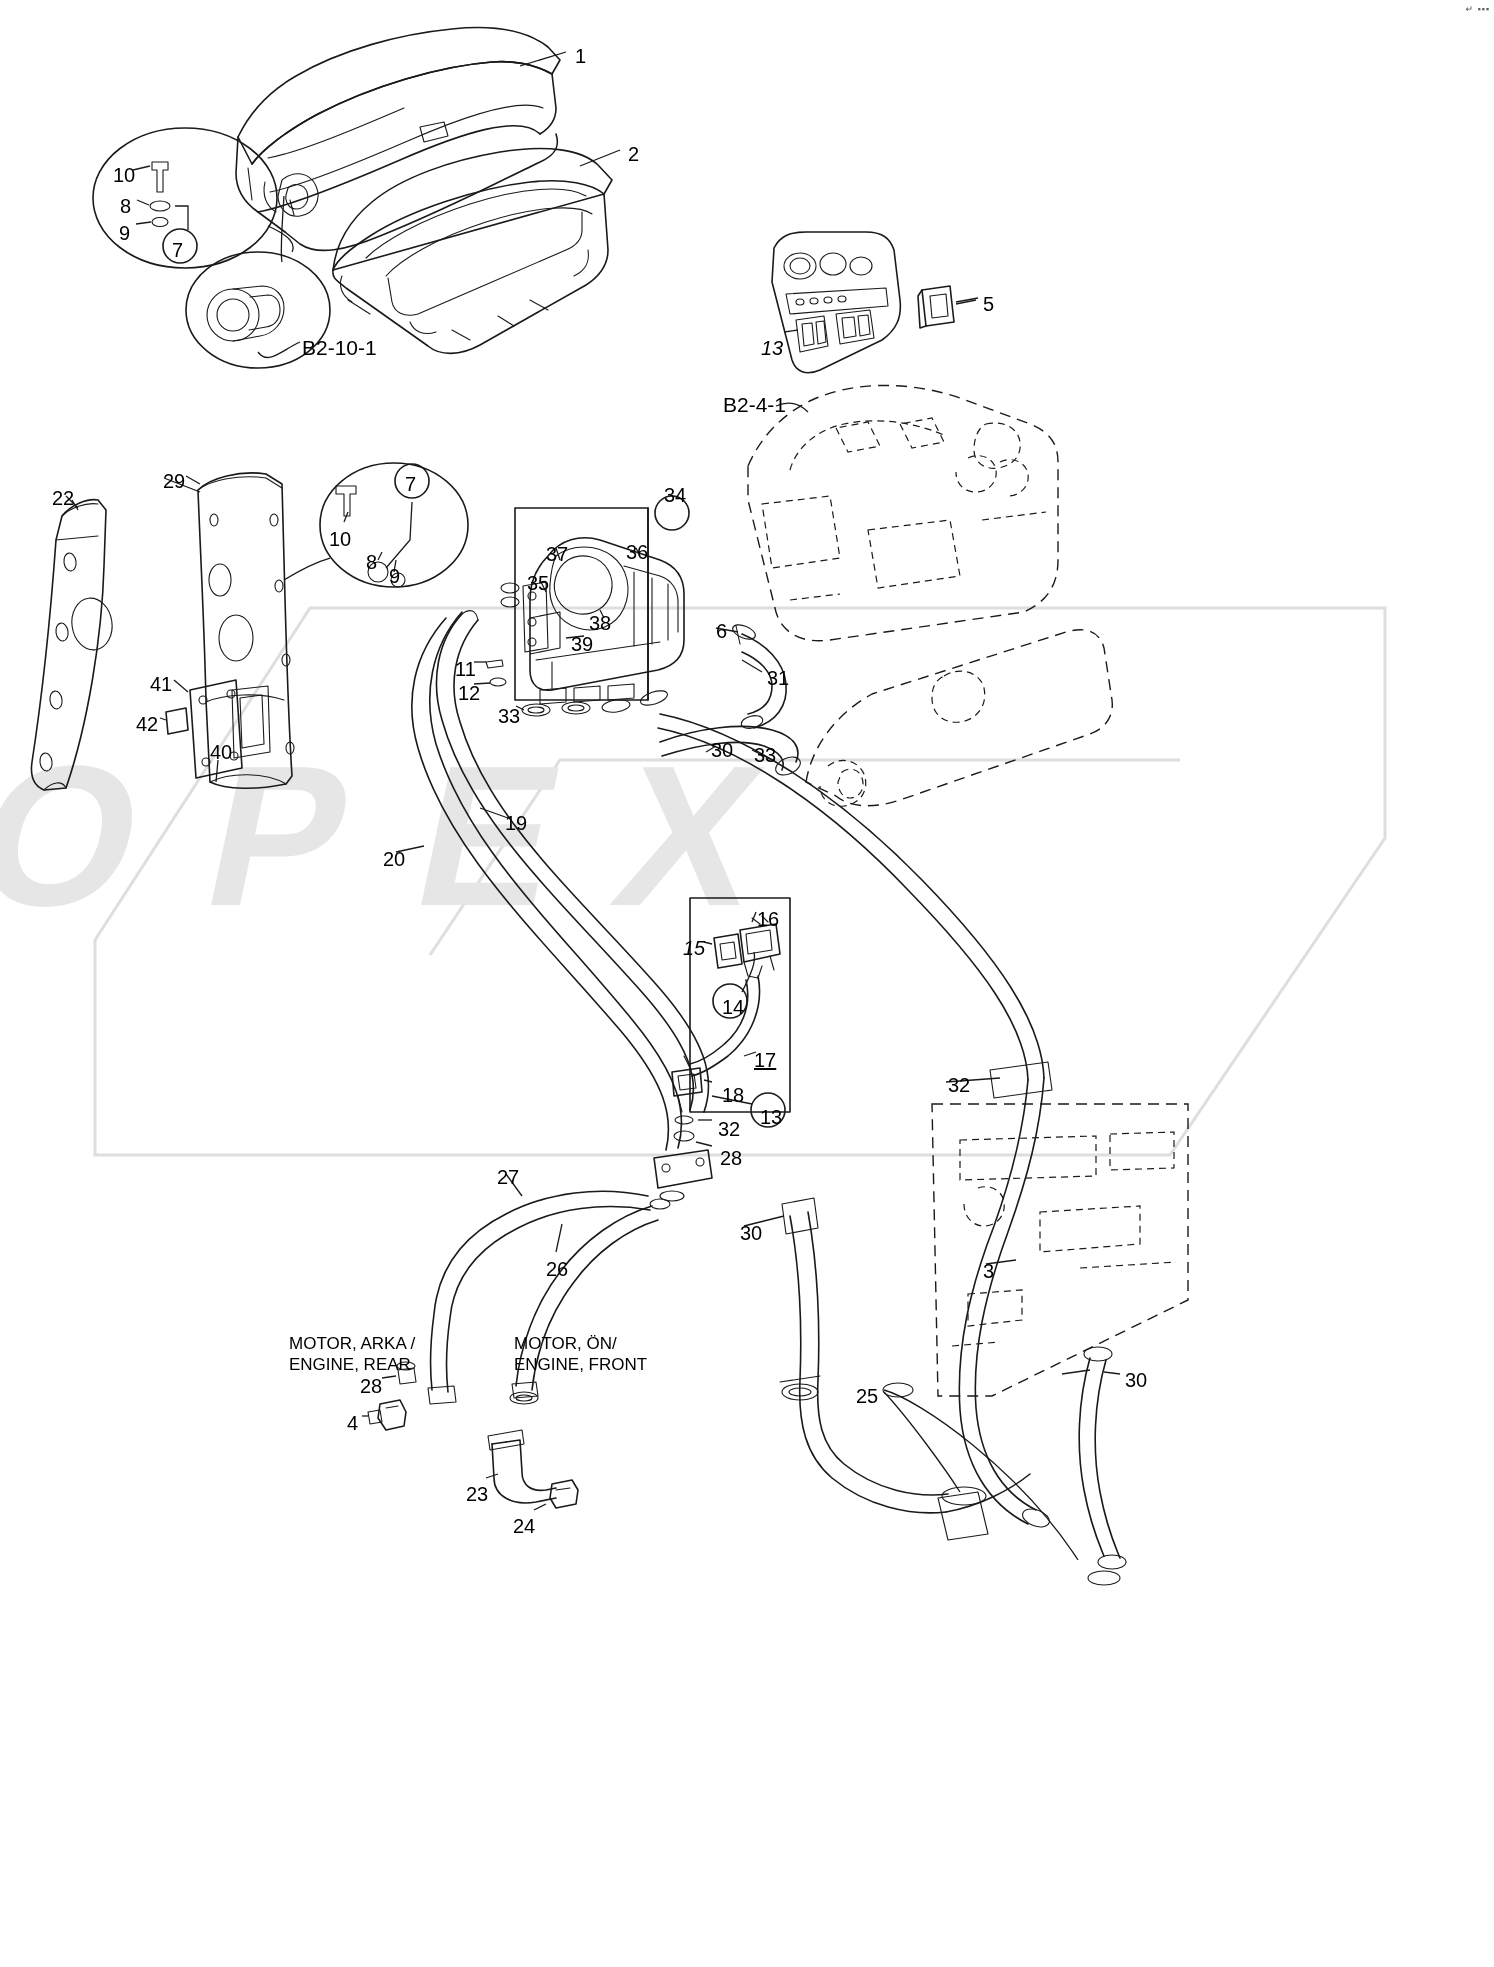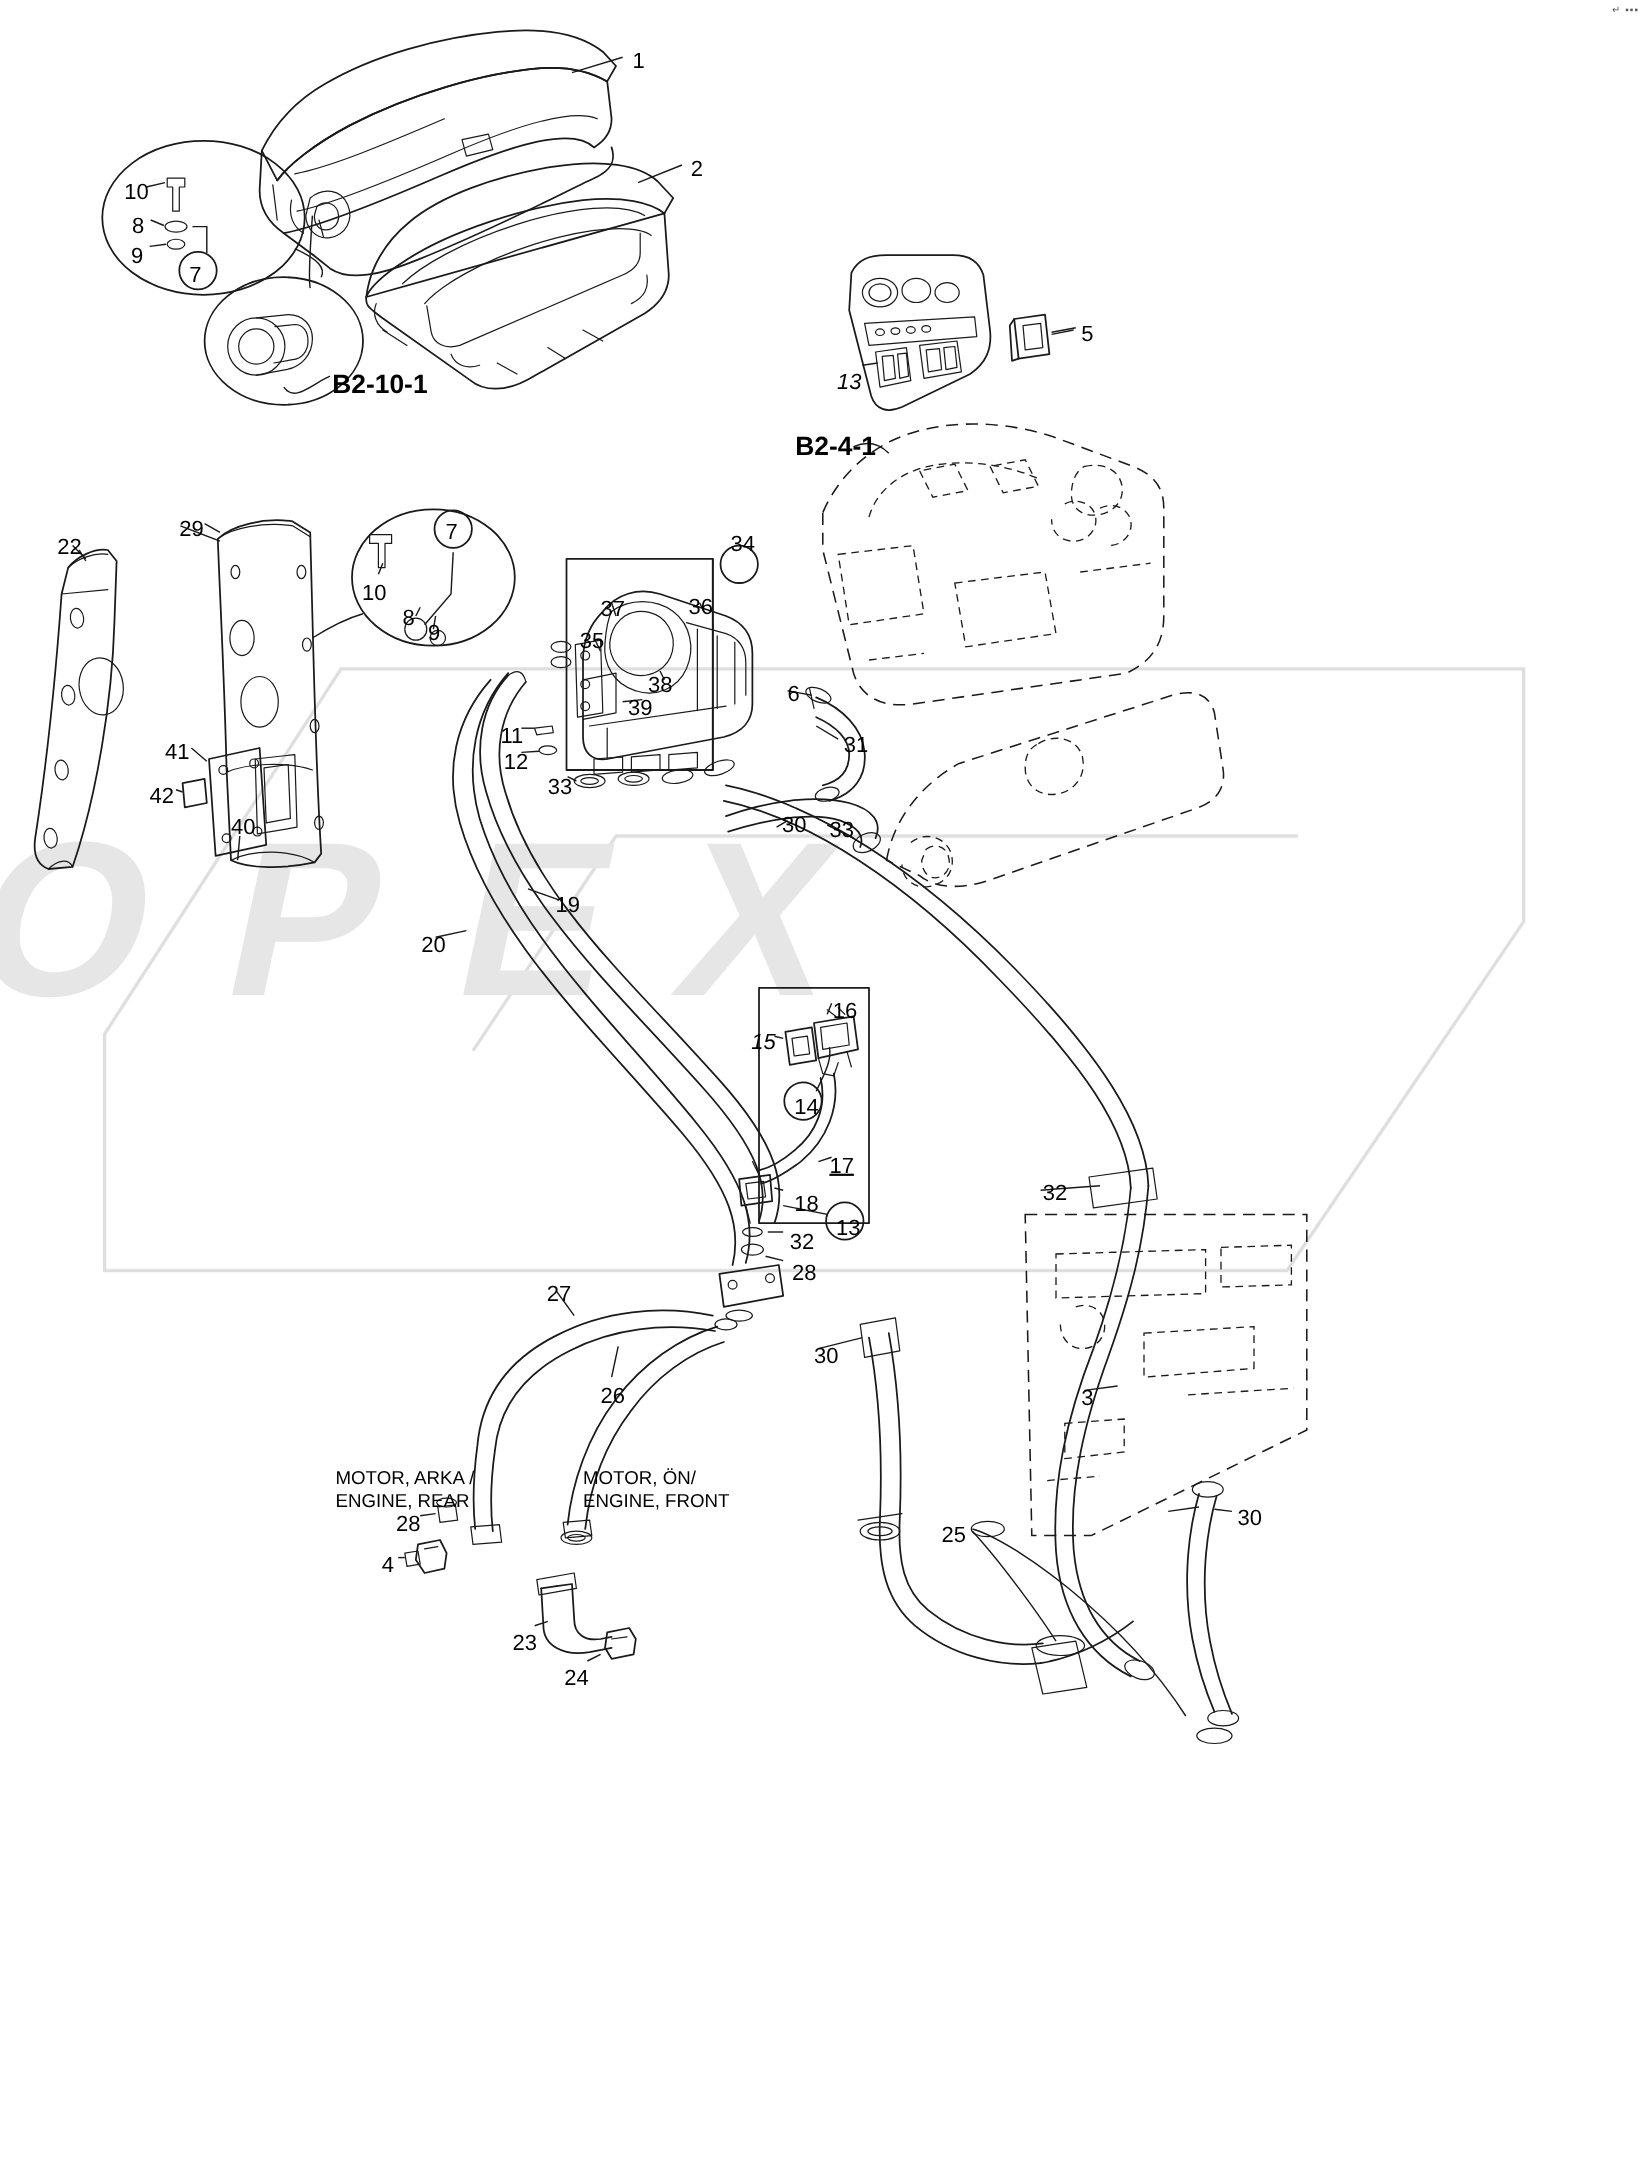--- a/index.html
+++ b/index.html
@@ -29,29 +29,28 @@
     font-family: "Liberation Sans", sans-serif;
     font-size: 20px;
     color: #000000;
     white-space: pre;
     line-height: 1.15;
   }
   .lbl.ital {
     font-style: italic;
   }
   .lbl.bold {
-    font-weight: bold;
-    font-size: 24px;
+    font-weight: normal;
+    font-size: 21px;
   }
   .lbl.small {
     font-size: 17px;
   }
   .lbl.multi {
     line-height: 1.25;
-    margin-left: 16px;
   }
   .corner {
     position: absolute;
     right: 4px;
     top: 4px;
     font-size: 9px;
     color: #555;
     letter-spacing: 1px;
   }
 </style>

